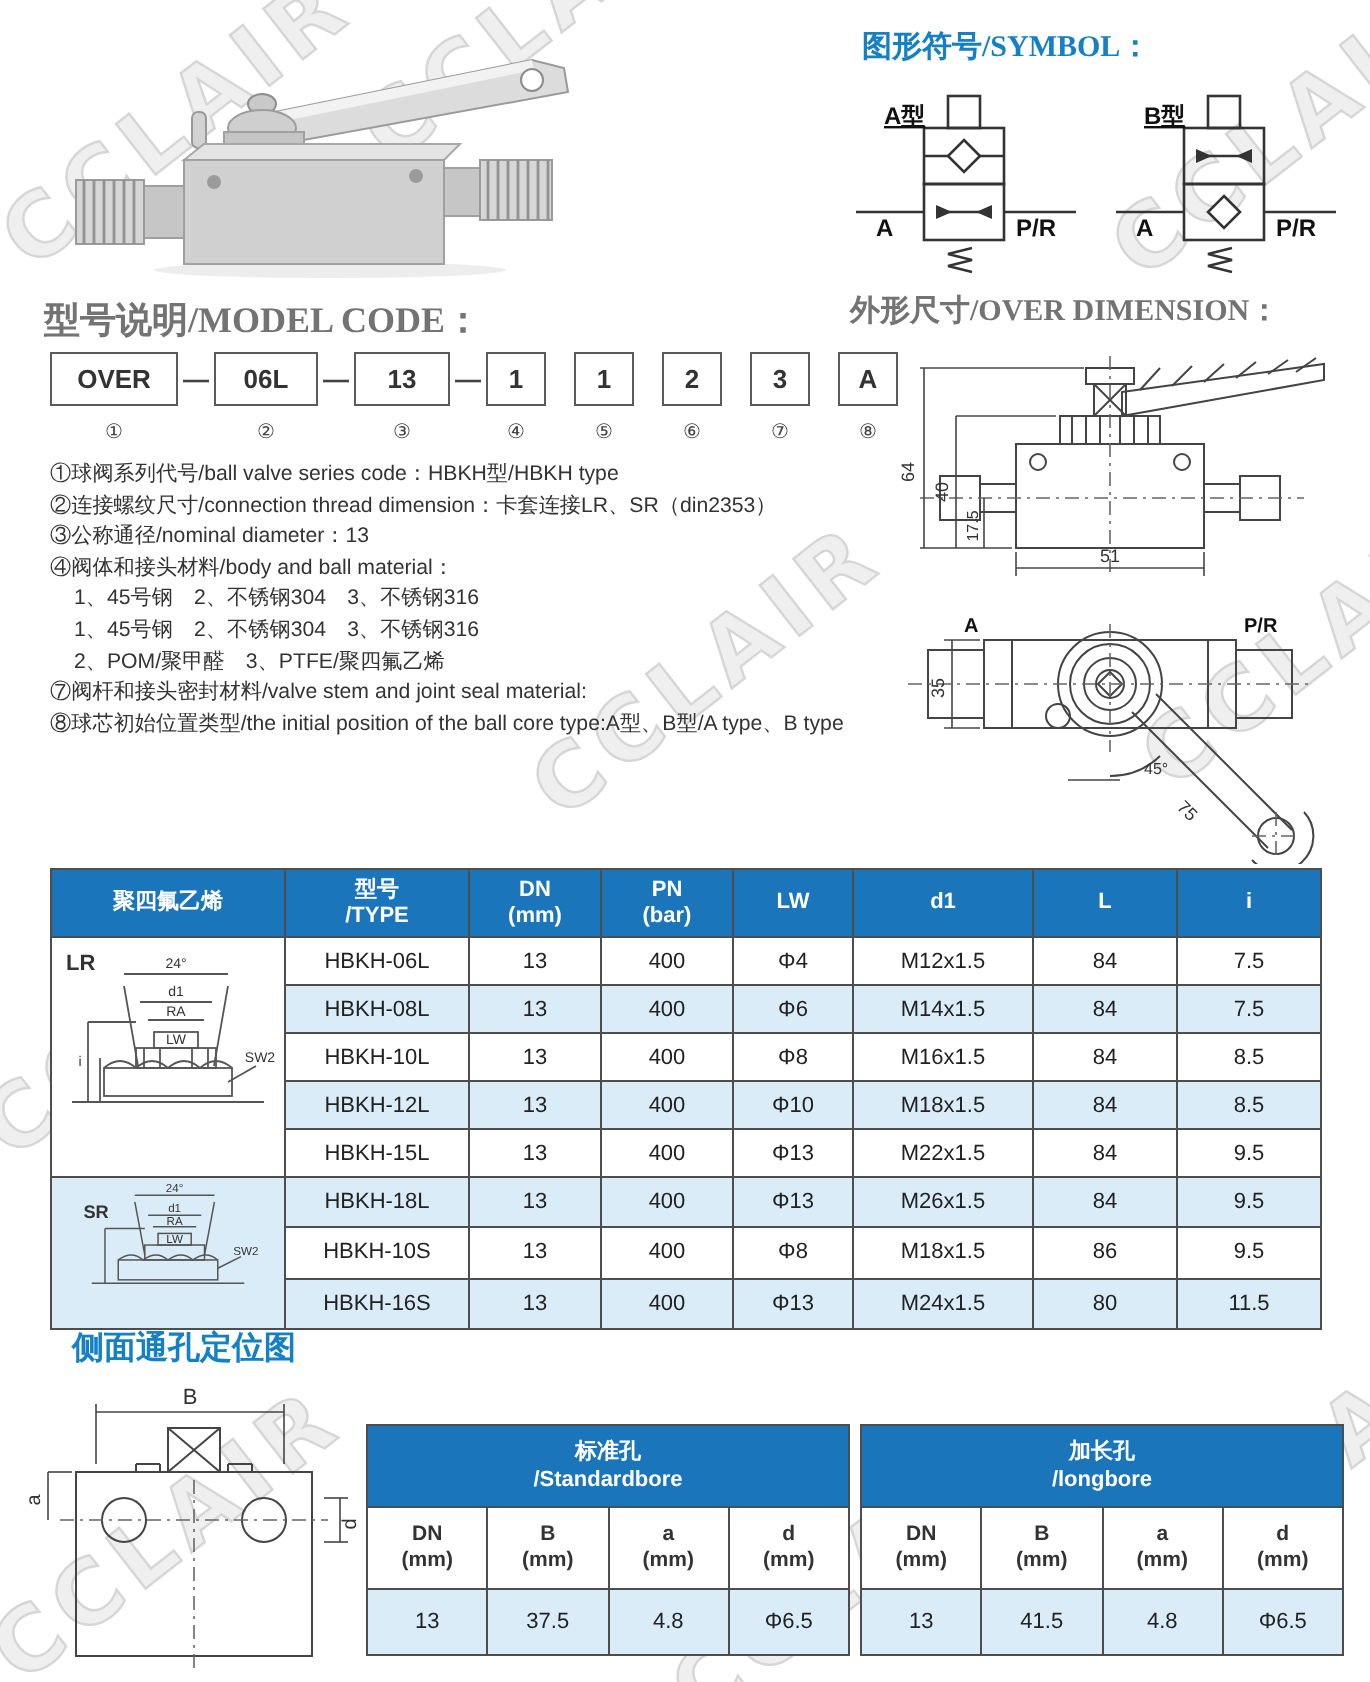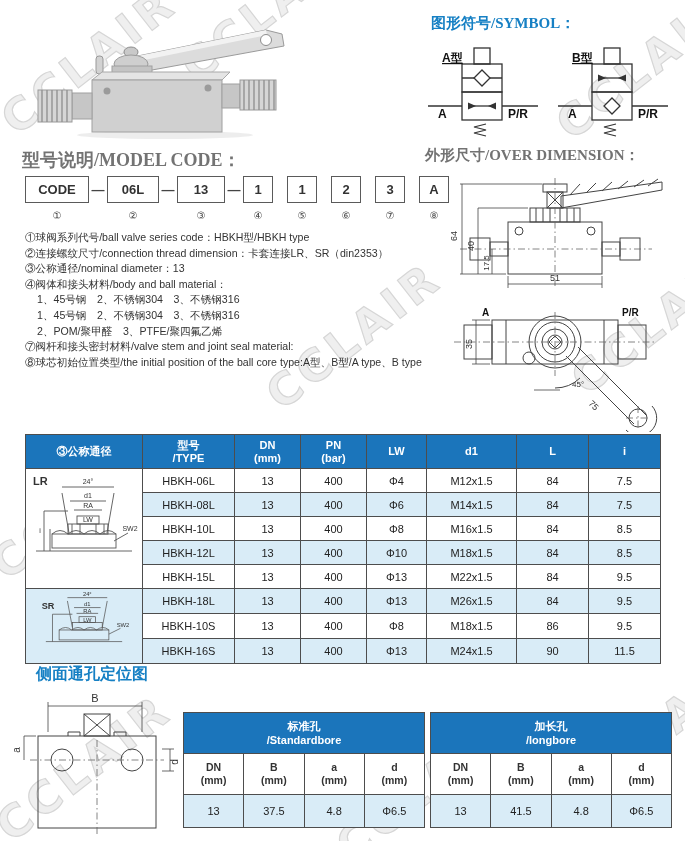--- a/index.html
+++ b/index.html
@@ -135,21 +135,21 @@
     <polyline points="196,88 184,91 196,94 184,97 196,100" stroke="#333" stroke-width="1.2" fill="none"></polyline>
     <text x="152" y="26" font-size="12" font-weight="bold" fill="#111" text-decoration="underline">B型</text>
     <text x="148" y="82" font-size="12" font-weight="bold" fill="#111">A</text>
     <text x="218" y="82" font-size="12" font-weight="bold" fill="#111">P/R</text>
   </svg>
 
   <div class="title-dark" style="left:22px;top:148px;font-size:18px;">型号说明/MODEL CODE：</div>
 
   <div class="mc-row">
     <div class="mc-item">
-      <div class="mc-box" style="width:62px;">CODE</div>
+      <div class="mc-box" style="width:62px;">OVER</div>
       <div class="mc-idx">①</div>
     </div>
     <div class="mc-dash">—</div>
     <div class="mc-item">
       <div class="mc-box" style="width:50px;">06L</div>
       <div class="mc-idx">②</div>
     </div>
     <div class="mc-dash">—</div>
     <div class="mc-item">
       <div class="mc-box" style="width:46px;">13</div>
@@ -290,21 +290,21 @@
         <col style="width:66px">
         <col style="width:66px">
       <col style="width:60px">
         <col style="width:90px">
         <col style="width:72px">
         <col style="width:72px">
     </colgroup>
     <thead>
       <tr>
         <th>
-            <span>③公称通径</span>
+            <span>聚四氟乙烯</span>
           </th>
         <th>
             <span>型号</span>
             <span>/TYPE</span>
           </th>
         <th>
             <span>DN</span>
             <span>(mm)</span>
           </th>
         <th>
@@ -446,21 +446,21 @@
         <td>M18x1.5</td>
         <td>86</td>
         <td>9.5</td>
       </tr>
       <tr class="alt">
         <td>HBKH-16S</td>
         <td>13</td>
         <td>400</td>
         <td>Φ13</td>
         <td>M24x1.5</td>
-        <td>90</td>
+        <td>80</td>
         <td>11.5</td>
       </tr>
     </tbody>
   </table>
 
   <div class="title-cyan" style="left:36px;top:664px;font-size:16px;font-family:'Liberation Sans',sans-serif;">侧面通孔定位图</div>
 
   <svg class="abs" style="left:10px;top:690px;" width="178" height="150" viewBox="0 0 178 150">
     <g stroke="#444" stroke-width="1" fill="none">
       <rect x="28" y="46" width="118" height="92"></rect>

